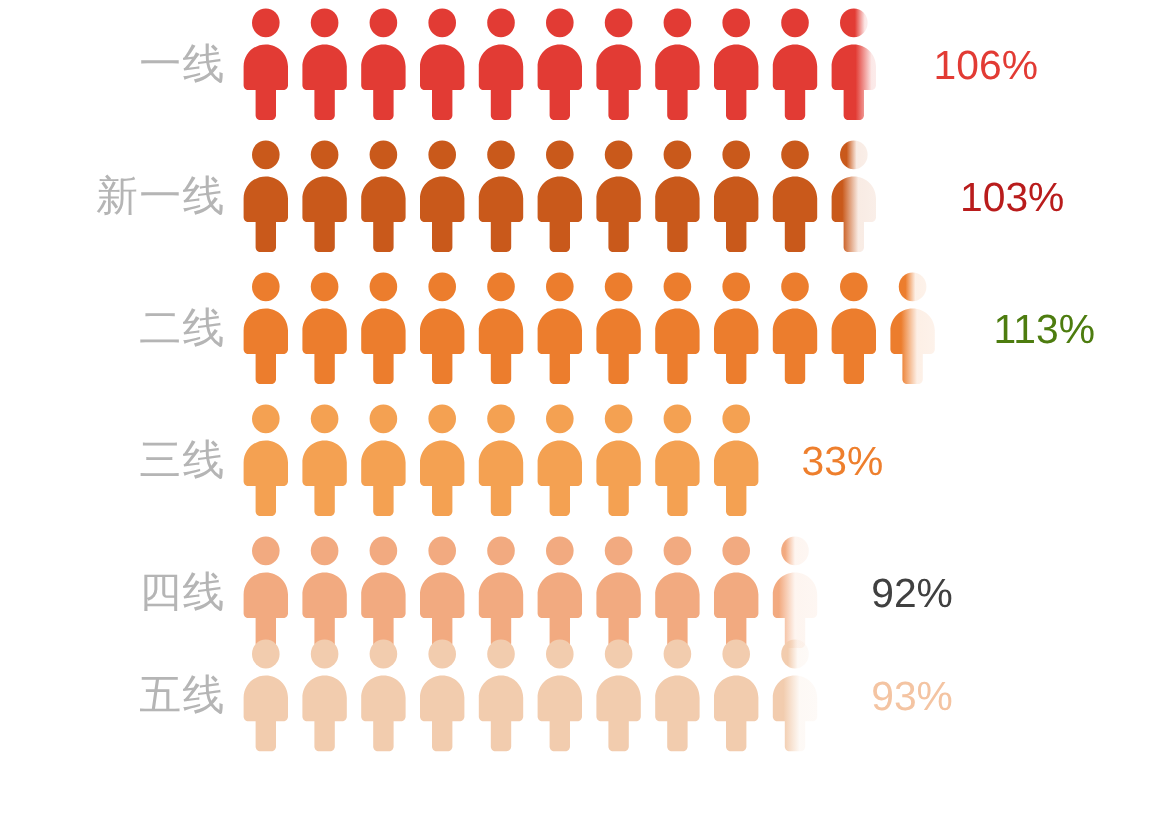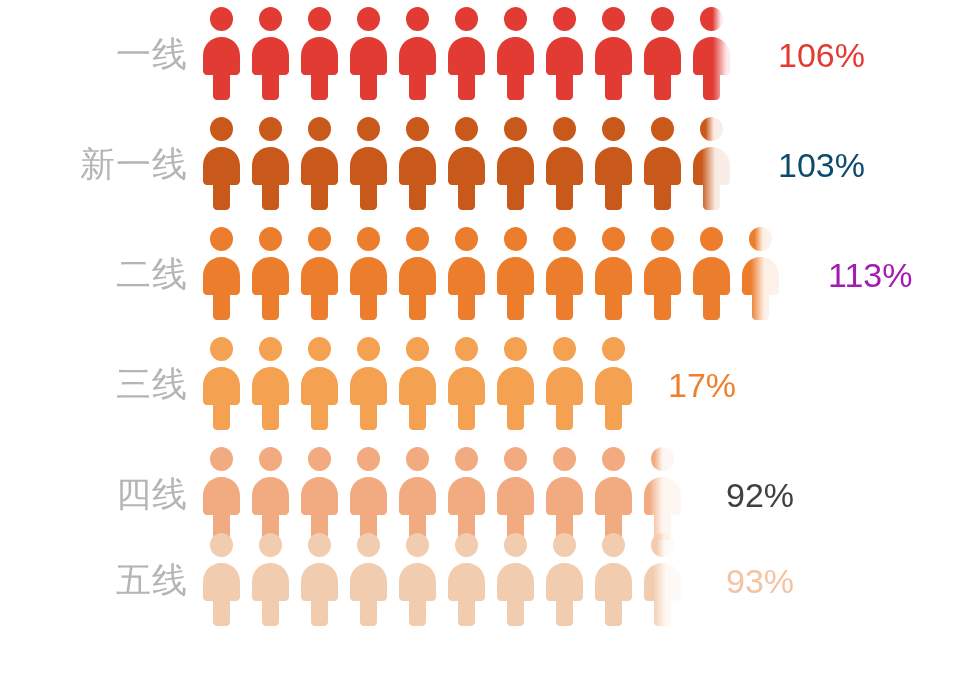--- a/index.html
+++ b/index.html
@@ -271,21 +271,21 @@
                 <stop offset="100.00%" stop-color="#c9591b" stop-opacity="0.1"></stop>
               </linearGradient>
             </defs>
             <g fill="url(#gp1)">
               <ellipse cx="21.5" cy="14" rx="11.5" ry="12"></ellipse>
               <path d="M21.5 32 C31.9 32 40 40.1 40 50.5 L40 66 C40 68.2 38.2 70 36 70 L30 70 L30 91 C30 93.2 28.2 95 26 95 L17 95 C14.8 95 13 93.2 13 91 L13 70 L7 70 C4.8 70 3 68.2 3 66 L3 50.5 C3 40.1 11.1 32 21.5 32 Z"></path>
             </g>
           </svg>
         </div>
       </div>
-      <div class="row-value" style="left: 778px; color: #0c4a6e;">103%</div>
+      <div class="row-value" style="left: 800px; color: #b91c1c;">103%</div>
     </div>
     <div class="chart-row" style="top: 220px; padding-left: 32px;">
       <div class="row-label" style="top: 36px;">二线</div>
       <div class="icon-strip">
         <div class="person-icon">
           <svg viewBox="0 0 49 100" width="49" height="100">
             <g fill="#ec7d2d">
               <ellipse cx="21.5" cy="14" rx="11.5" ry="12"></ellipse>
               <path d="M21.5 32 C31.9 32 40 40.1 40 50.5 L40 66 C40 68.2 38.2 70 36 70 L30 70 L30 91 C30 93.2 28.2 95 26 95 L17 95 C14.8 95 13 93.2 13 91 L13 70 L7 70 C4.8 70 3 68.2 3 66 L3 50.5 C3 40.1 11.1 32 21.5 32 Z"></path>
             </g>
@@ -381,21 +381,21 @@
                 <stop offset="100.00%" stop-color="#ec7d2d" stop-opacity="0.1"></stop>
               </linearGradient>
             </defs>
             <g fill="url(#gp2)">
               <ellipse cx="21.5" cy="14" rx="11.5" ry="12"></ellipse>
               <path d="M21.5 32 C31.9 32 40 40.1 40 50.5 L40 66 C40 68.2 38.2 70 36 70 L30 70 L30 91 C30 93.2 28.2 95 26 95 L17 95 C14.8 95 13 93.2 13 91 L13 70 L7 70 C4.8 70 3 68.2 3 66 L3 50.5 C3 40.1 11.1 32 21.5 32 Z"></path>
             </g>
           </svg>
         </div>
       </div>
-      <div class="row-value" style="left: 828px; color: #a21caf;">113%</div>
+      <div class="row-value" style="left: 828px; color: #4d7c0f;">113%</div>
     </div>
     <div class="chart-row" style="top: 330px;">
       <div class="row-label" style="top: 36px;">三线</div>
       <div class="icon-strip">
         <div class="person-icon">
           <svg viewBox="0 0 49 100" width="49" height="100">
             <g fill="#f4a152">
               <ellipse cx="21.5" cy="14" rx="11.5" ry="12"></ellipse>
               <path d="M21.5 32 C31.9 32 40 40.1 40 50.5 L40 66 C40 68.2 38.2 70 36 70 L30 70 L30 91 C30 93.2 28.2 95 26 95 L17 95 C14.8 95 13 93.2 13 91 L13 70 L7 70 C4.8 70 3 68.2 3 66 L3 50.5 C3 40.1 11.1 32 21.5 32 Z"></path>
             </g>
@@ -459,21 +459,21 @@
         </div>
         <div class="person-icon">
           <svg viewBox="0 0 49 100" width="49" height="100">
             <g fill="#f4a152">
               <ellipse cx="21.5" cy="14" rx="11.5" ry="12"></ellipse>
               <path d="M21.5 32 C31.9 32 40 40.1 40 50.5 L40 66 C40 68.2 38.2 70 36 70 L30 70 L30 91 C30 93.2 28.2 95 26 95 L17 95 C14.8 95 13 93.2 13 91 L13 70 L7 70 C4.8 70 3 68.2 3 66 L3 50.5 C3 40.1 11.1 32 21.5 32 Z"></path>
             </g>
           </svg>
         </div>
       </div>
-      <div class="row-value" style="left: 668px; color: rgb(238, 127, 45);">17%</div>
+      <div class="row-value" style="left: 668px; color: rgb(238, 127, 45);">33%</div>
     </div>
     <div class="chart-row" style="top: 440px; padding-left: 28px;">
       <div class="row-label" style="top: 36px;">四线</div>
       <div class="icon-strip">
         <div class="person-icon">
           <svg viewBox="0 0 49 100" width="49" height="100">
             <g fill="#f2aa80">
               <ellipse cx="21.5" cy="14" rx="11.5" ry="12"></ellipse>
               <path d="M21.5 32 C31.9 32 40 40.1 40 50.5 L40 66 C40 68.2 38.2 70 36 70 L30 70 L30 91 C30 93.2 28.2 95 26 95 L17 95 C14.8 95 13 93.2 13 91 L13 70 L7 70 C4.8 70 3 68.2 3 66 L3 50.5 C3 40.1 11.1 32 21.5 32 Z"></path>
             </g>

